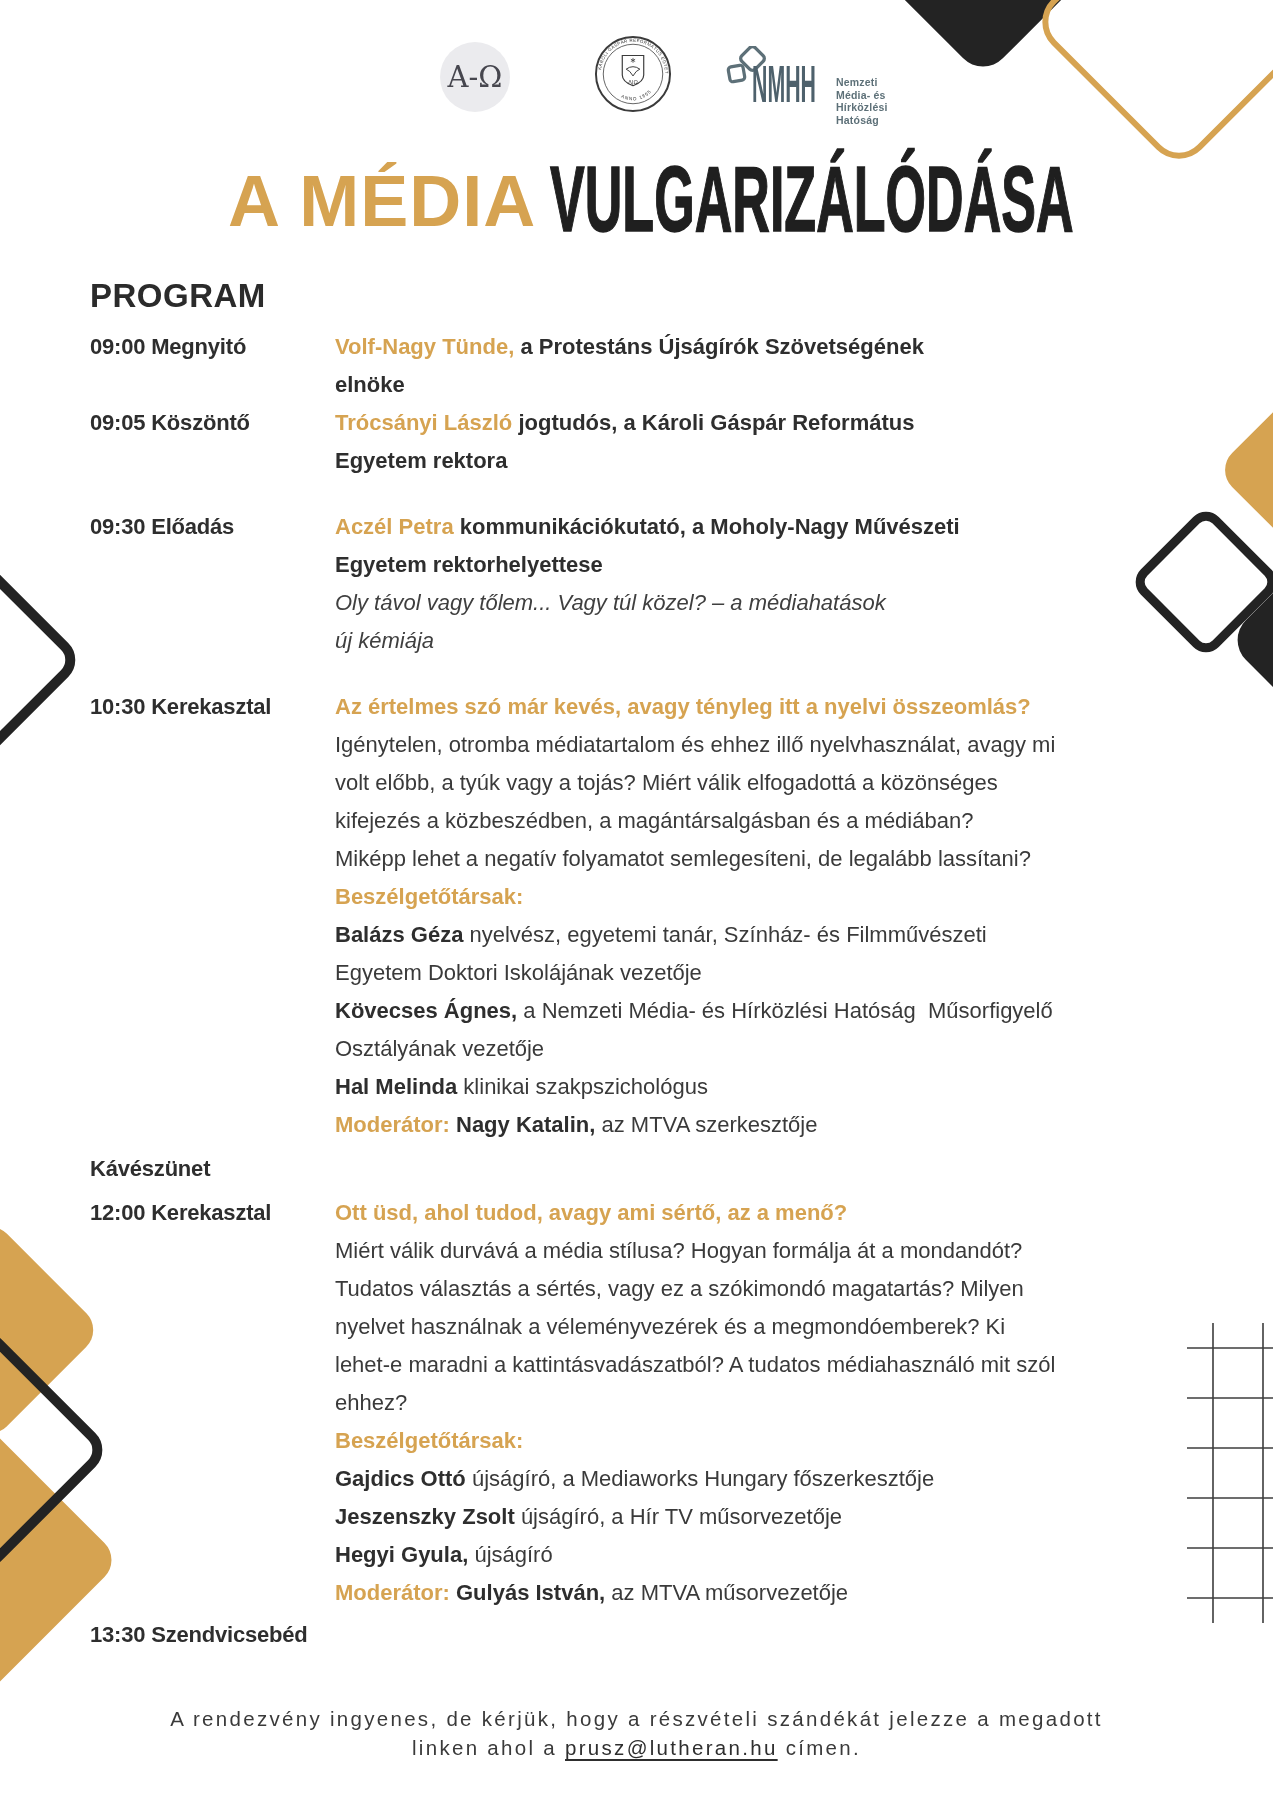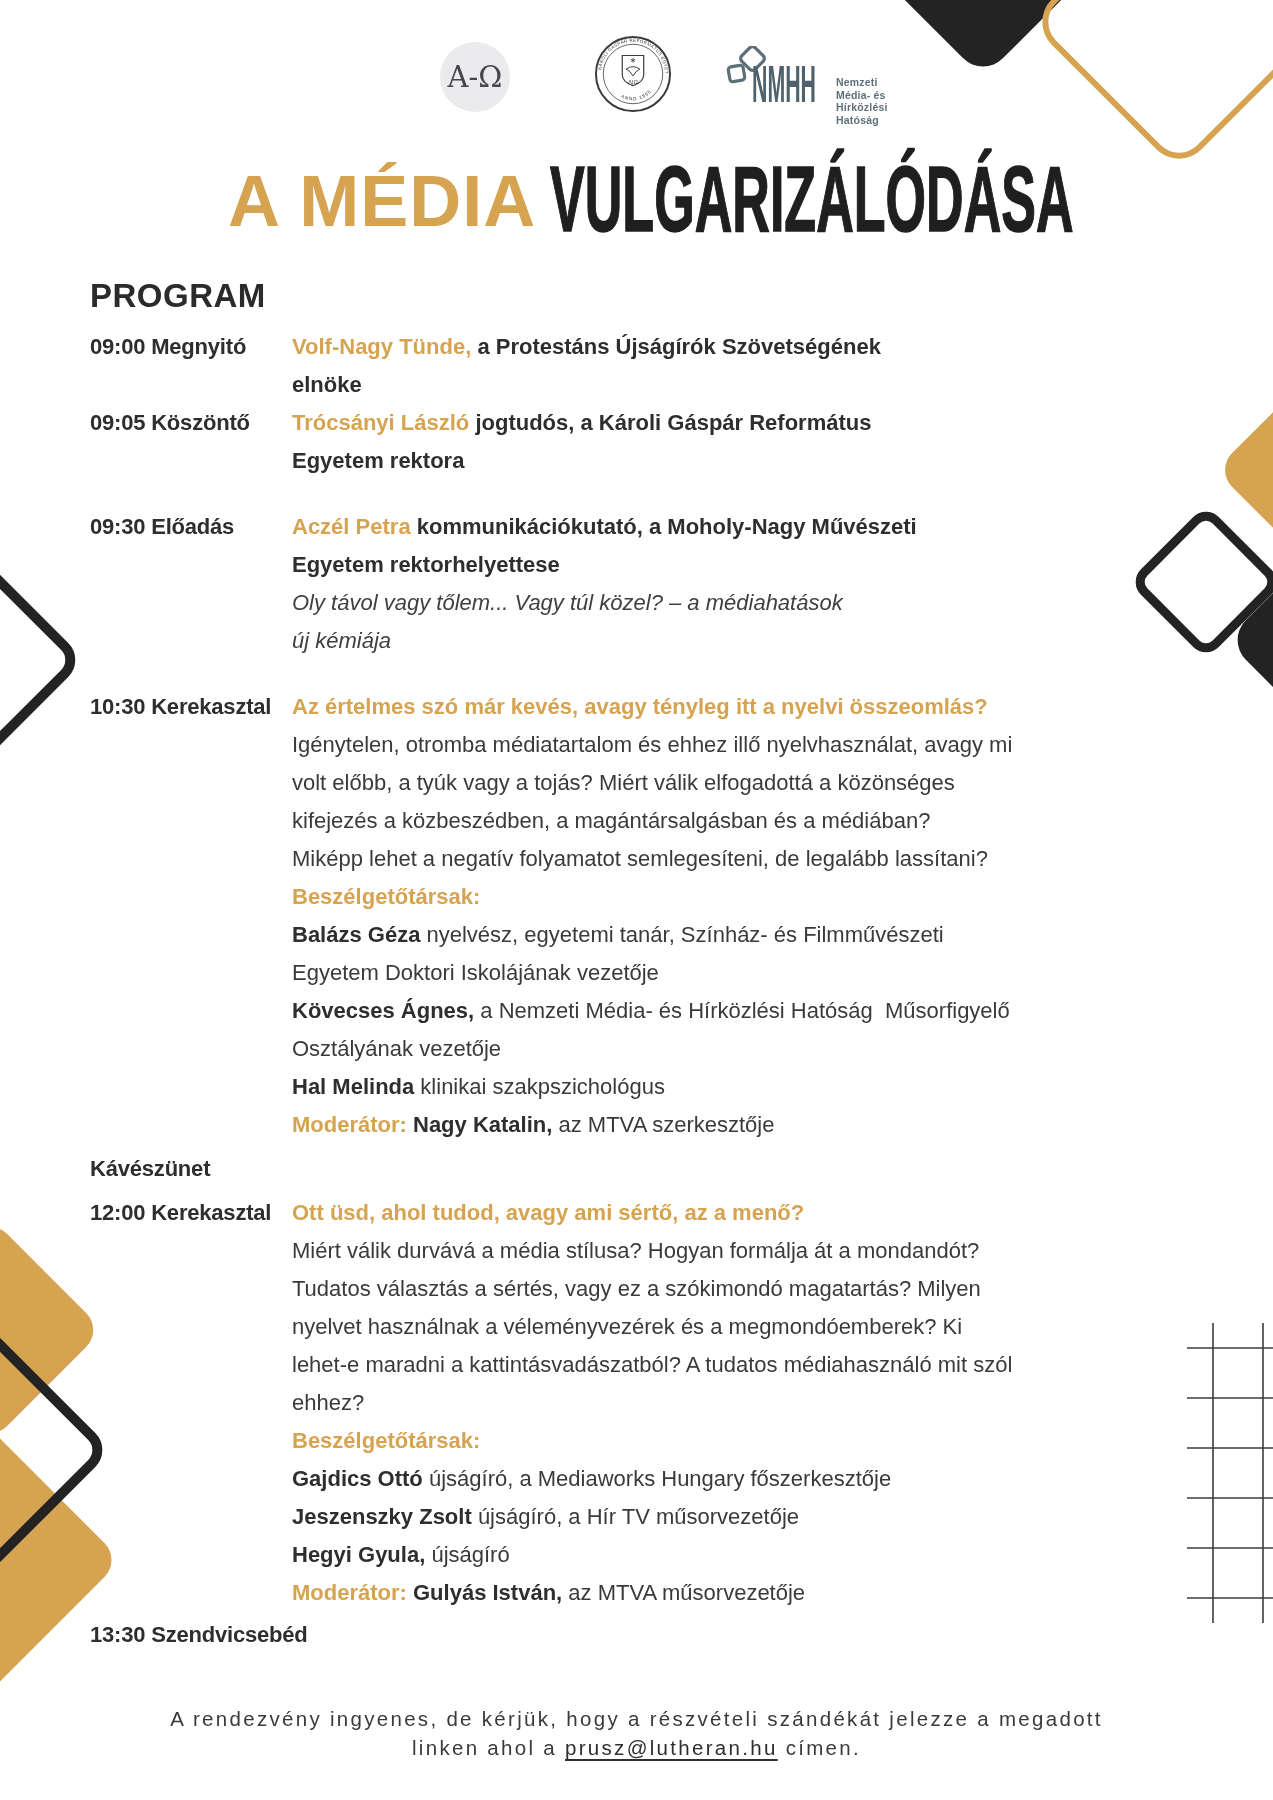--- a/index.html
+++ b/index.html
@@ -51,21 +51,21 @@
     white-space:nowrap;transform:scaleX(0.56);transform-origin:left top;
     -webkit-text-stroke:1.5px #1f1f1f;
   }
 
   
   .program{position:absolute;left:90px;top:277px;width:1010px;z-index:2;}
   .program-heading{
     font-size:33px;font-weight:bold;color:#2b2b2b;line-height:38px;
     margin-bottom:13px;letter-spacing:0.5px;
   }
-  .entry{display:grid;grid-template-columns:202px 1fr;}
+  .entry{display:grid;grid-template-columns:202px 1fr;gap:43px;}
   .entry.gap-lg{margin-top:28px;}
   .entry.gap-sm{margin-top:6px;}
   .entry.gap-xs{margin-top:4px;}
   .etime{
     font-size:22px;font-weight:bold;color:#2e2e2e;line-height:38px;
     white-space:nowrap;letter-spacing:-0.2px;
   }
   .pline{font-size:22px;line-height:38px;white-space:pre;}
   .seg-gb{color:#d6a351;font-weight:bold;}
   .seg-b{color:#2e2e2e;font-weight:bold;}

